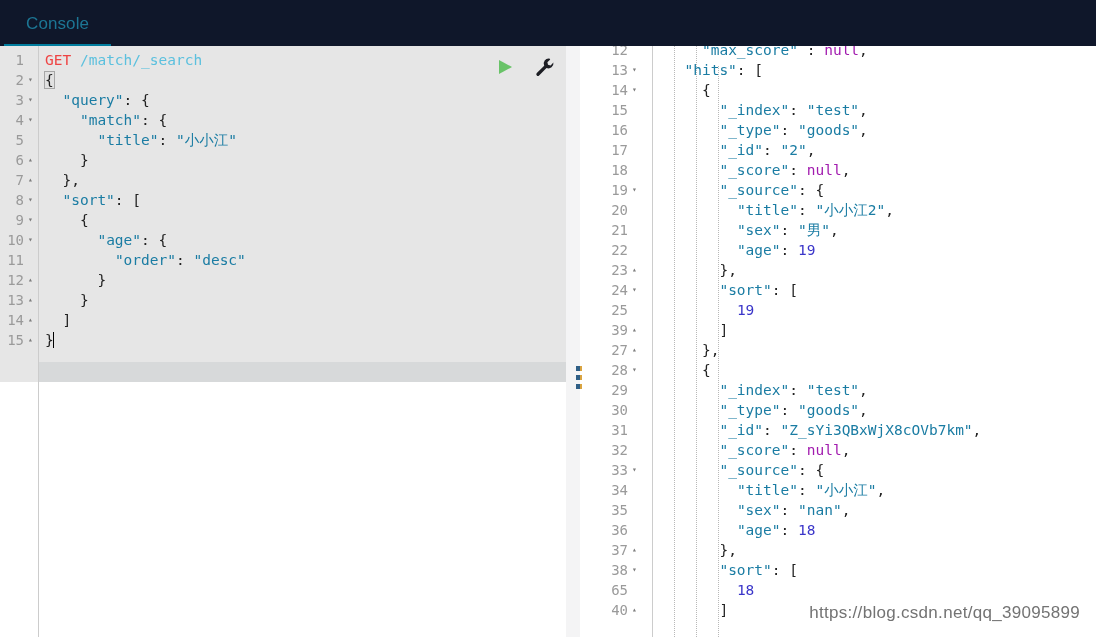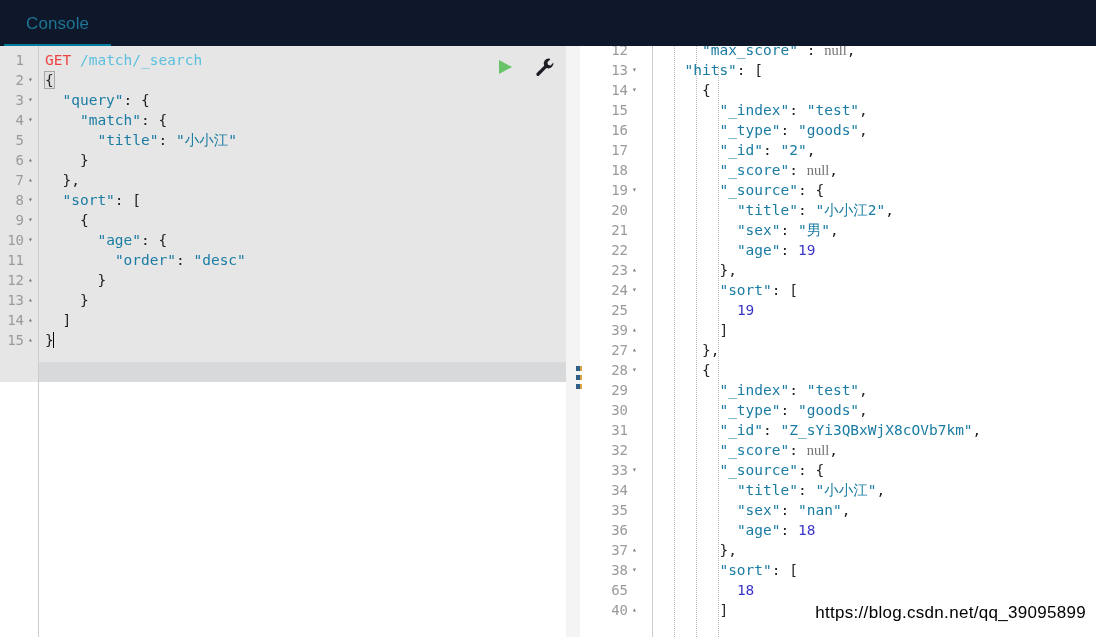--- a/index.html
+++ b/index.html
@@ -185,21 +185,21 @@
   .editor-right .ln   { width: 32px; }
   .editor-right .code { padding-left: 26px; }
 
   
   .k-method { color: #ef4444; }         
   .k-url    { color: #5bc0de; }         
   .k-key    { color: #1a7ca3; }         
   .k-str    { color: #1a7ca3; }         
   .k-num    { color: #3a35c9; }         
   .k-punct  { color: #222222; }         
-  .k-null   { color: #737373; font-family: Liberation Serif, serif; }
+  .k-null   { color: #a21caf; }
 
   
   .brkmatch {
     outline: 1px solid #a6a6a6;
     background: rgba(0,0,0,0.02);
   }
 
   
   .caret {
     display: inline-block;
@@ -234,24 +234,24 @@
     align-items: center;
     justify-content: center;
     cursor: pointer;
     background: transparent;
     border: none;
   }
 
   
   .watermark {
     position: absolute;
-    right: 10px;
+    right: 16px;
     bottom: 14px;
     font-size: 17px;
-    color: #000000;
+    color: #737373;
     font-family: "Liberation Sans", sans-serif;
     letter-spacing: .3px;
     user-select: none;
     pointer-events: none;
   }
 </style>
 </head>
 <body>
 
 <div class="tabbar">

